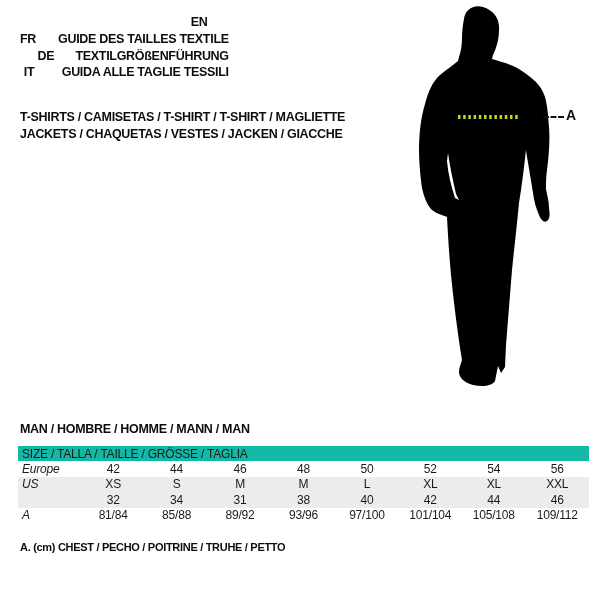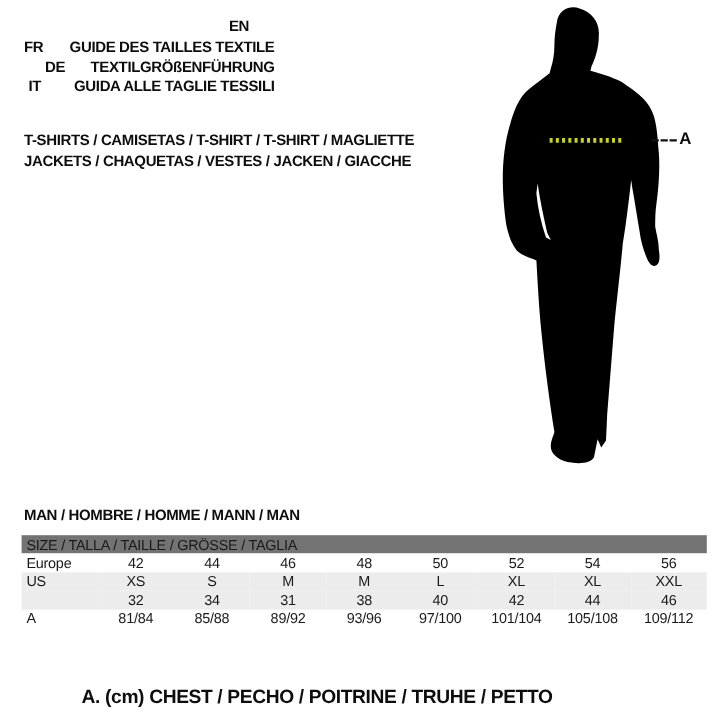--- a/index.html
+++ b/index.html
@@ -20,25 +20,25 @@
   .measure-label{position:absolute;left:566px;top:107px;font-size:14px;font-weight:bold;}
   
   .section-title{position:absolute;left:20px;top:422px;font-size:12.5px;font-weight:bold;letter-spacing:-0.3px;text-align:right;}
   
   .size-table{
     position:absolute;left:18px;top:446px;width:571px;
     border-collapse:collapse;table-layout:fixed;
     font-size:12px;color:#1a1a1a;letter-spacing:-0.2px;
   }
   .size-table td{padding:0;height:15.5px;text-align:center;vertical-align:middle;white-space:nowrap;}
-  .size-table td.lbl{text-align:left;padding-left:4px;width:52px;}
-  .size-table tr.hdr td{background:#737373;text-align:left;padding-left:4px;height:15px;}
+  .size-table td.lbl{text-align:left;padding-left:4px;width:52px;font-style:italic;}
+  .size-table tr.hdr td{background:#14b8a6;text-align:left;padding-left:4px;height:15px;}
   .size-table tr.alt td{background:#ececec;}
   
-  .footnote{position:absolute;left:20px;top:573px;font-size:16px;font-weight:bold;letter-spacing:-0.3px;margin-left:48px;}
+  .footnote{position:absolute;left:20px;top:541px;font-size:11px;font-weight:bold;letter-spacing:-0.3px;}
 </style>
 </head>
 <body>
 
 <div class="lang-block">
   <div class="lang-row">
     <span class="lang-code">EN</span>
   </div>
   <div class="lang-row">
     <span class="lang-code">FR</span>

